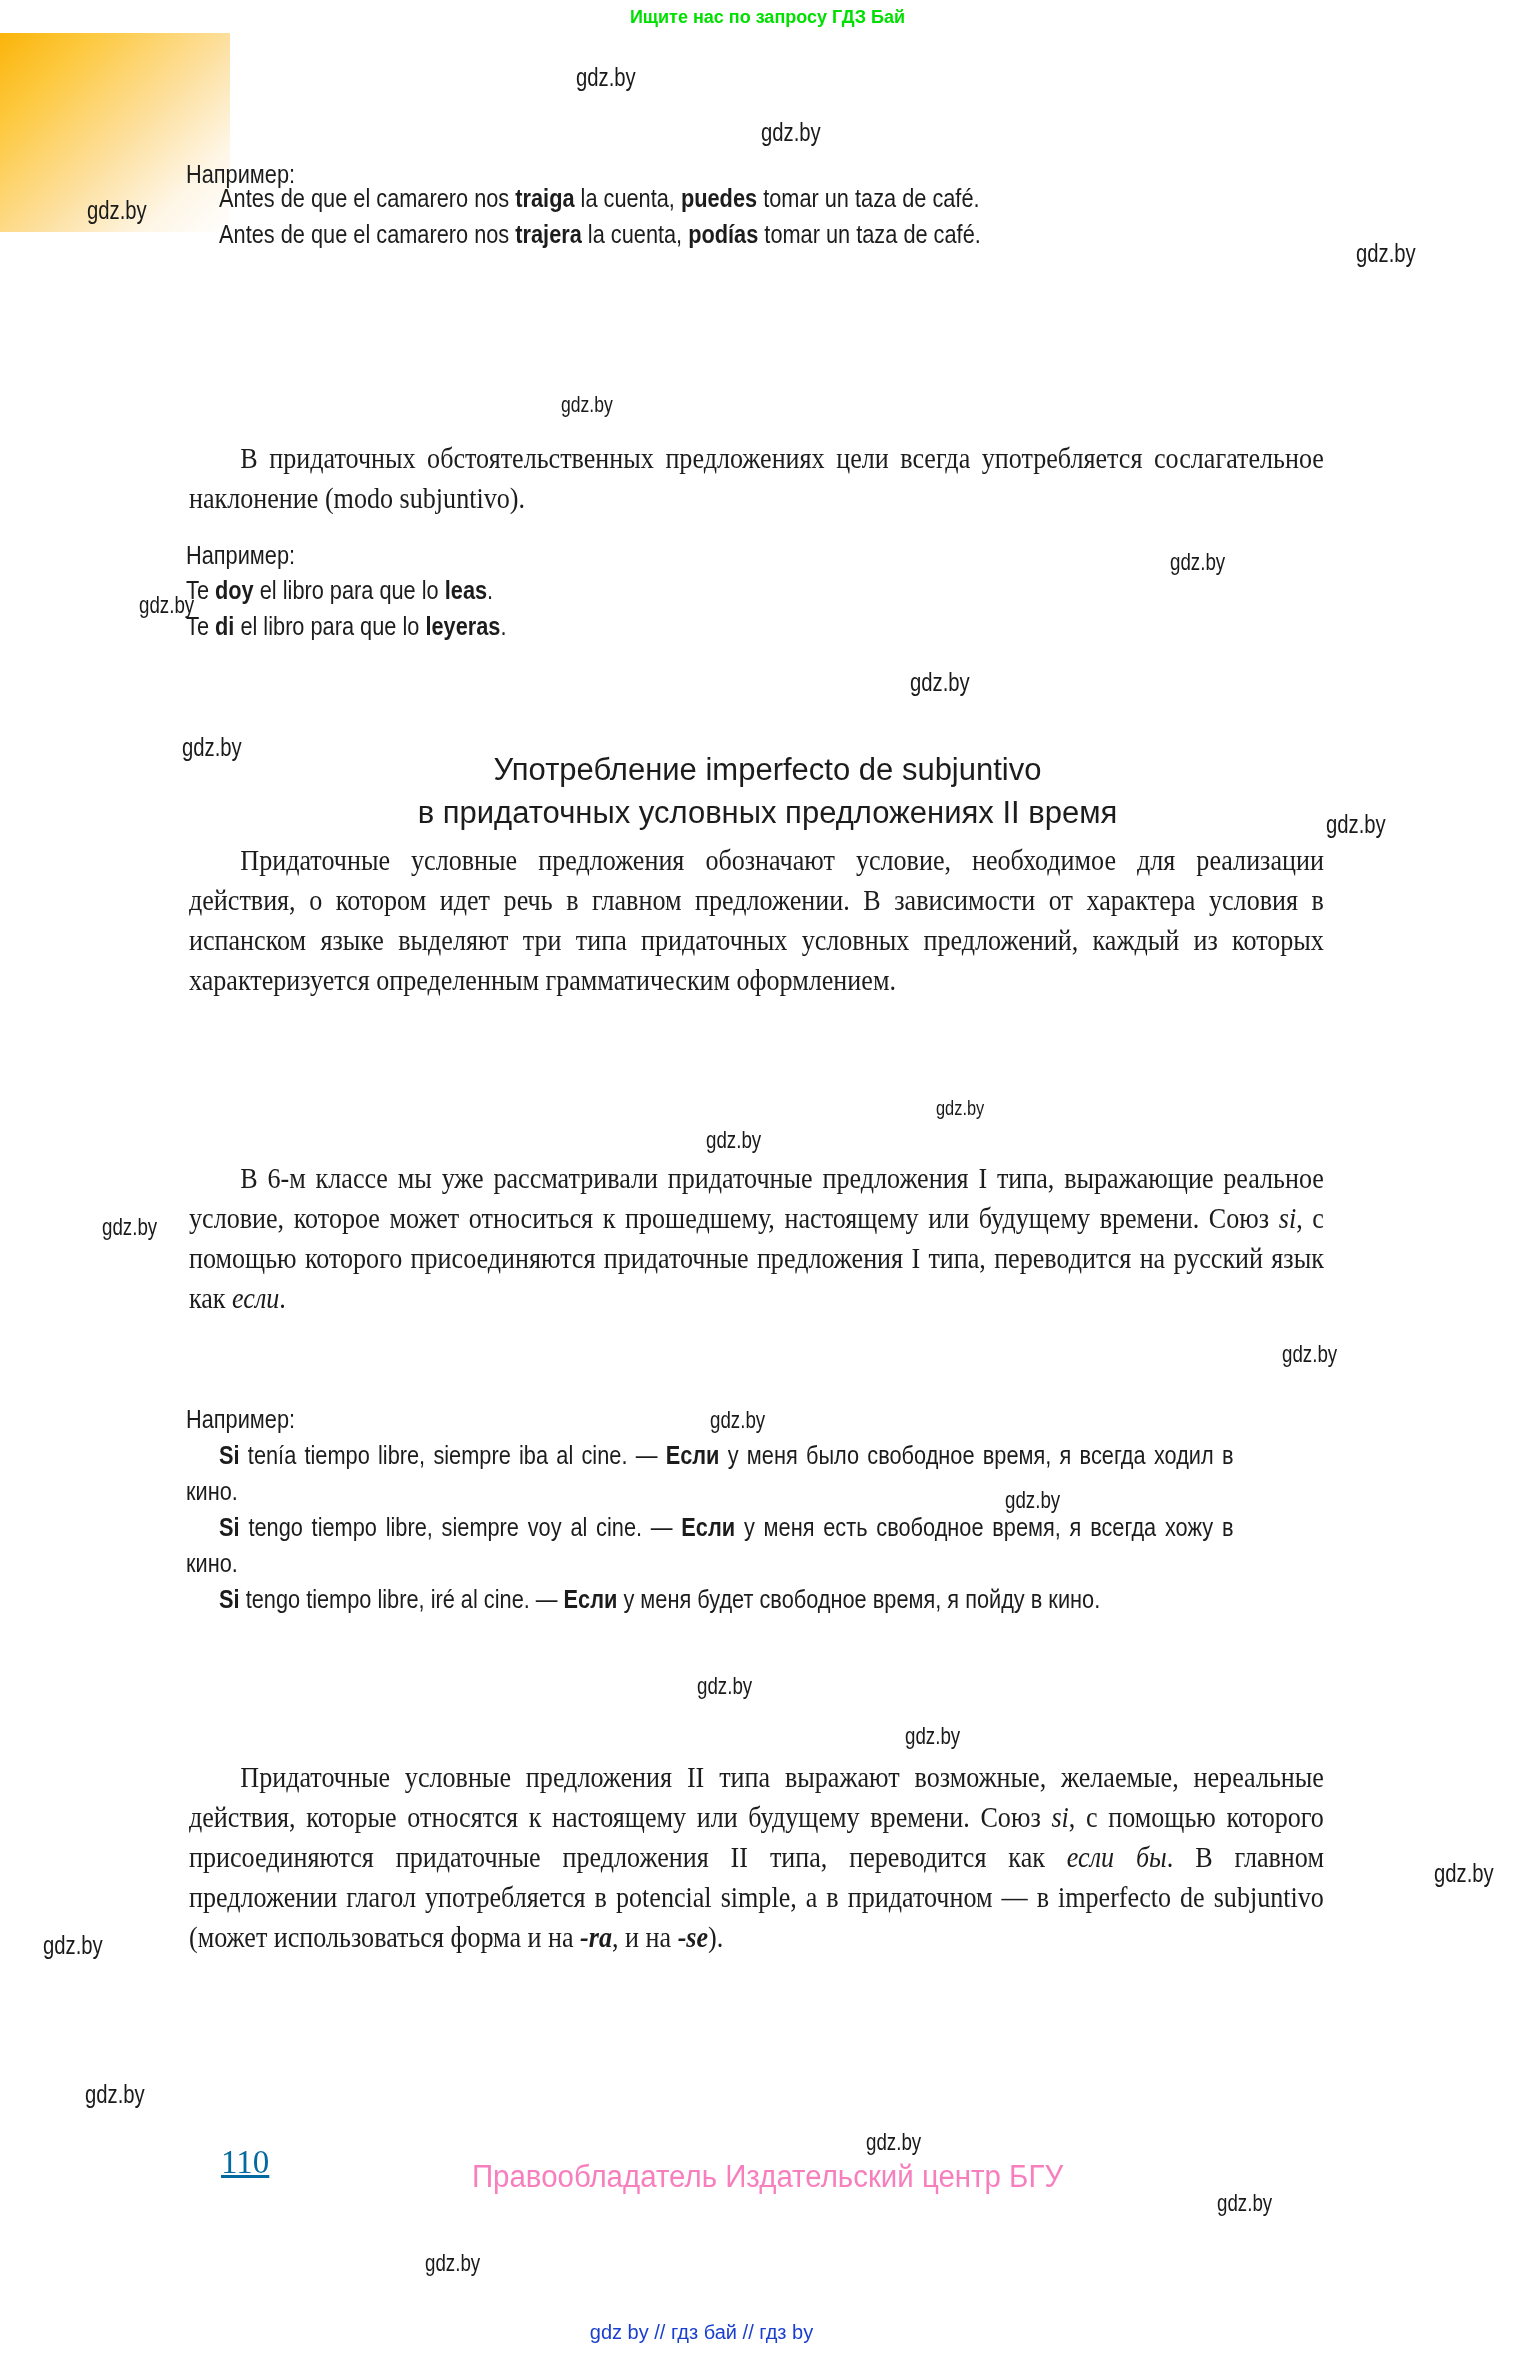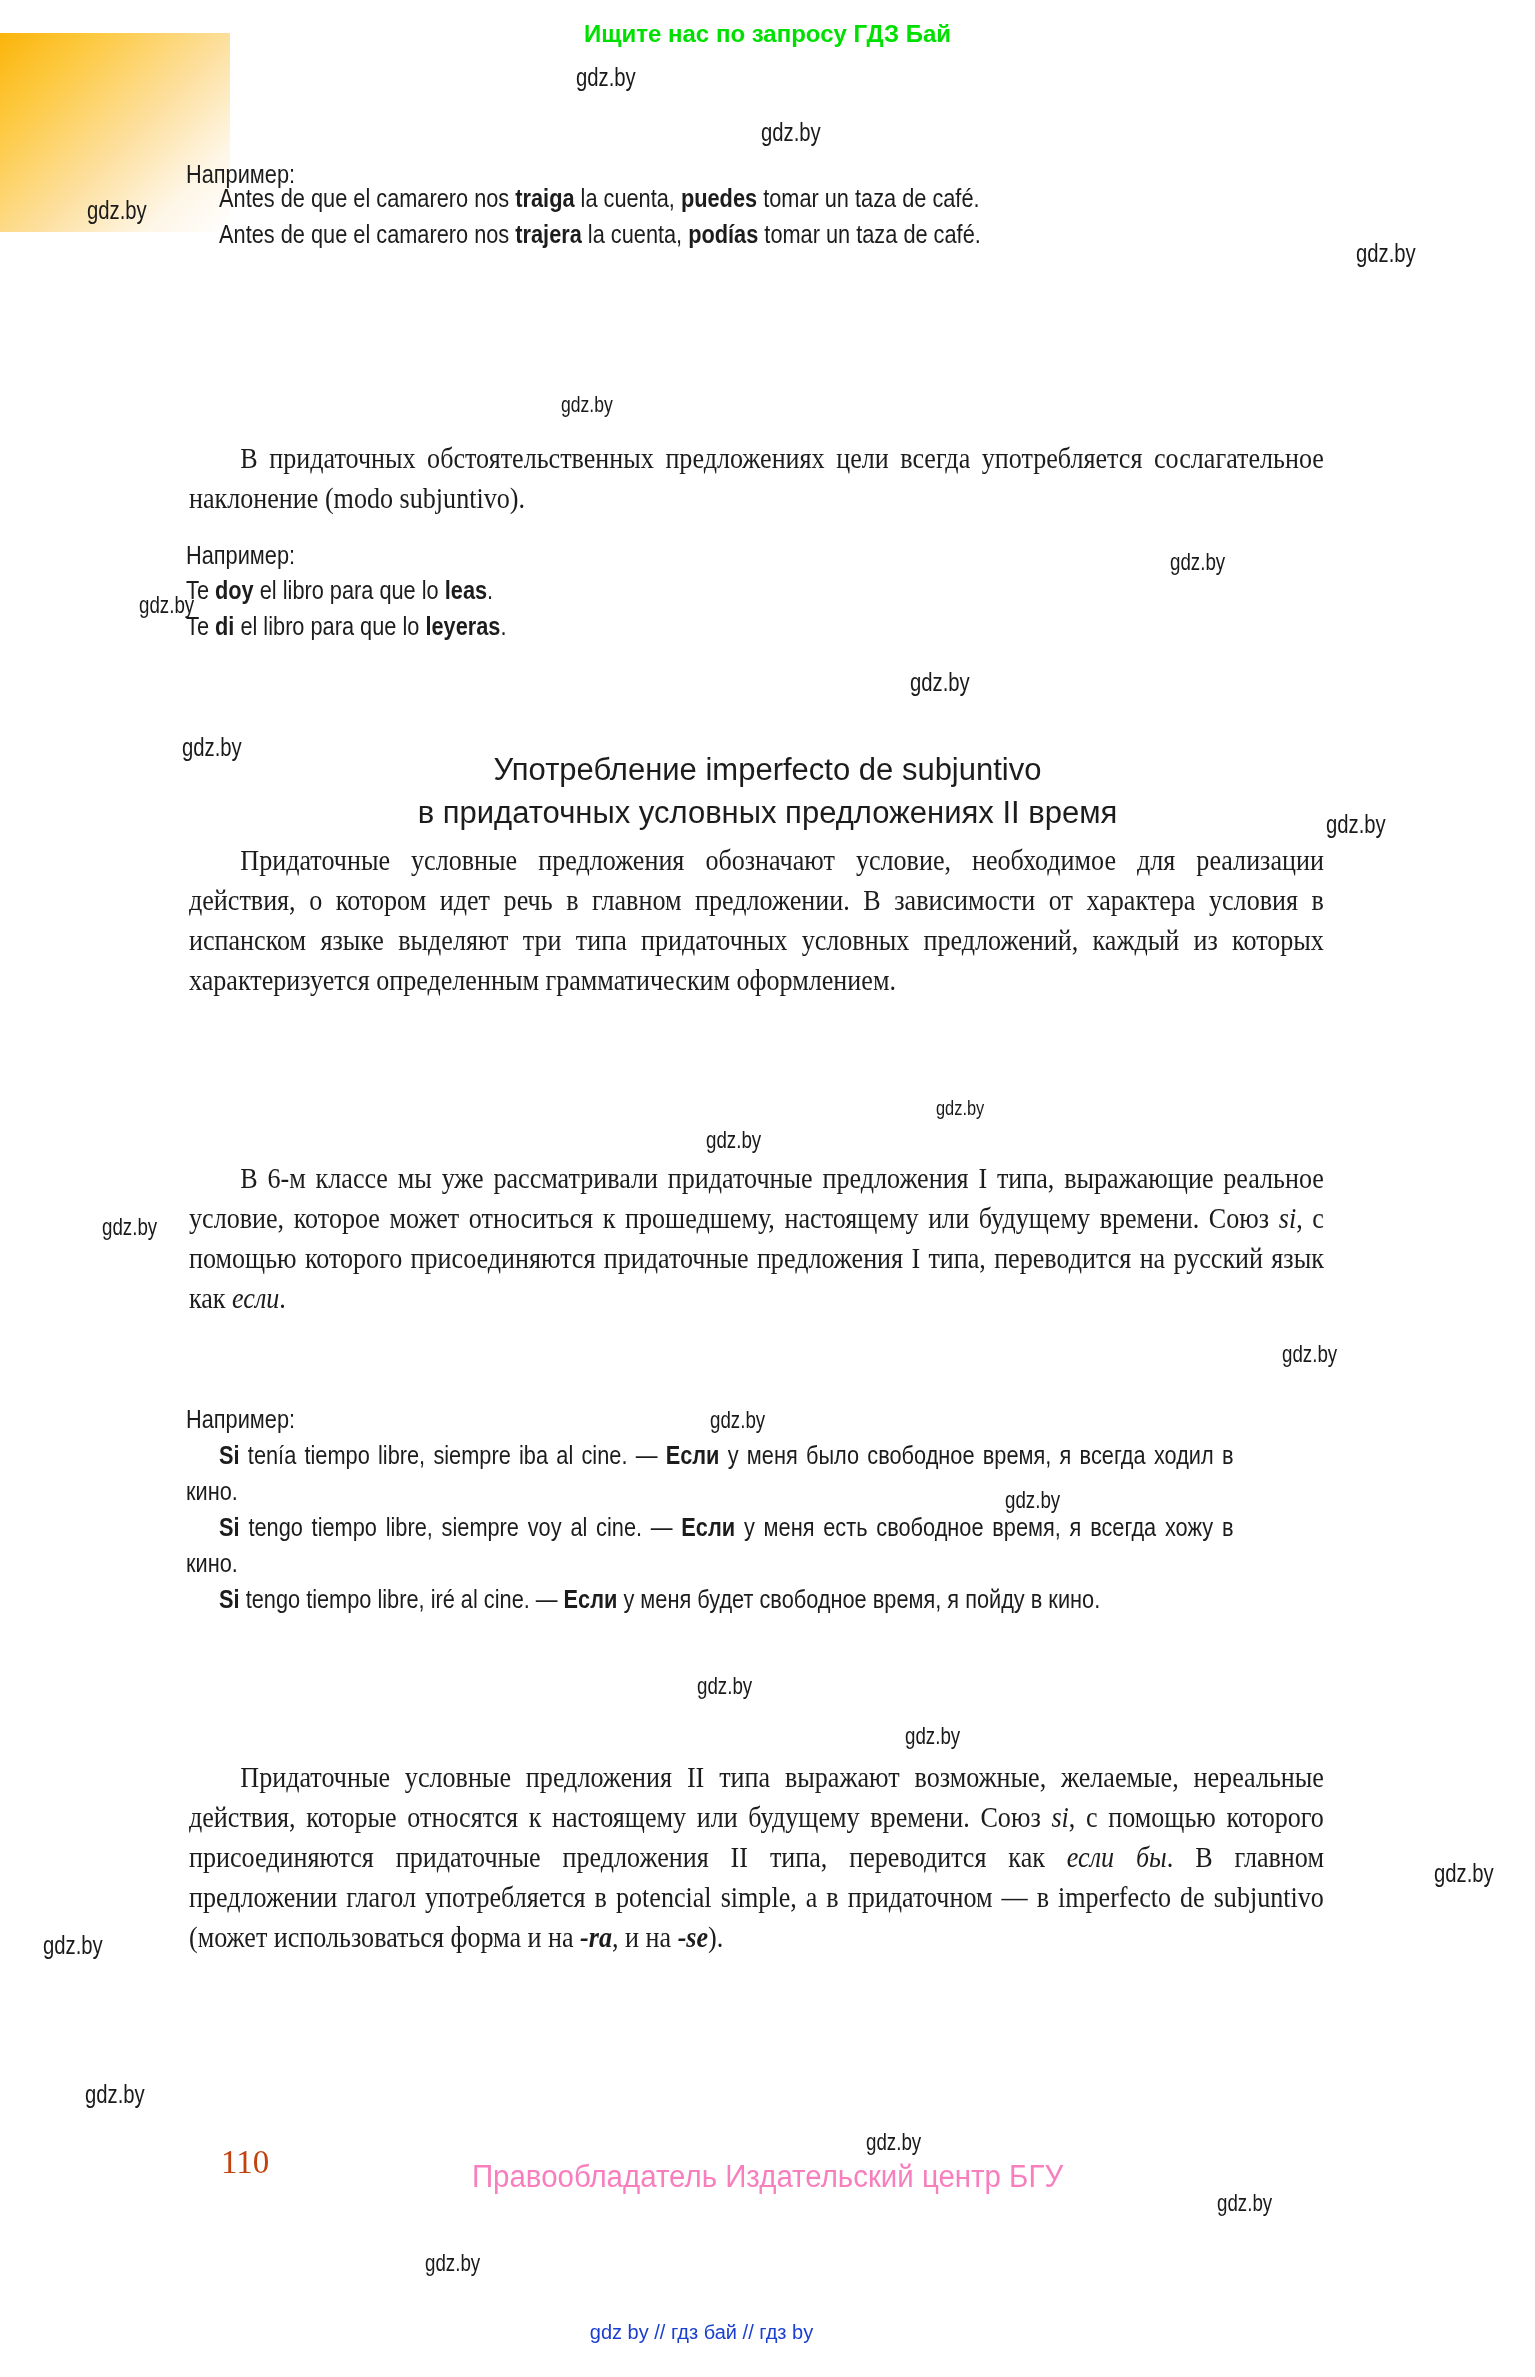--- a/index.html
+++ b/index.html
@@ -13,26 +13,26 @@
     width: 1535px;
     height: 2377px;
     background: #ffffff;
     overflow: hidden;
     font-family: "Liberation Sans", sans-serif;
   }
 
   
   .promo {
     position: absolute;
-    top: 20px;
-    left: 0;
-    width: 1535px;
-    text-align: center;
-    font-family: "Liberation Sans", sans-serif;
-    font-size: 24px;
+    top: 7px;
+    left: 0;
+    width: 1535px;
+    text-align: center;
+    font-family: "Liberation Sans", sans-serif;
+    font-size: 18px;
     font-weight: bold;
     color: #00e000;
     letter-spacing: 0px;
   }
 
   
   .corner-block {
     position: absolute;
     left: 0;
     top: 33px;
@@ -89,21 +89,22 @@
   }
   .heading span { display: block; }
 
   
   .page-num {
     position: absolute;
     left: 221px;
     top: 2144px;
     font-family: "Liberation Serif", serif;
     font-size: 33px;
-    color: #c2410c;
+    color: #0369a1;
+    text-decoration: underline;
   }
   .copyright {
     position: absolute;
     left: 0;
     top: 2159px;
     width: 1535px;
     text-align: center;
     font-family: "Liberation Sans", sans-serif;
     font-size: 31px;
     color: #f77fbe;

